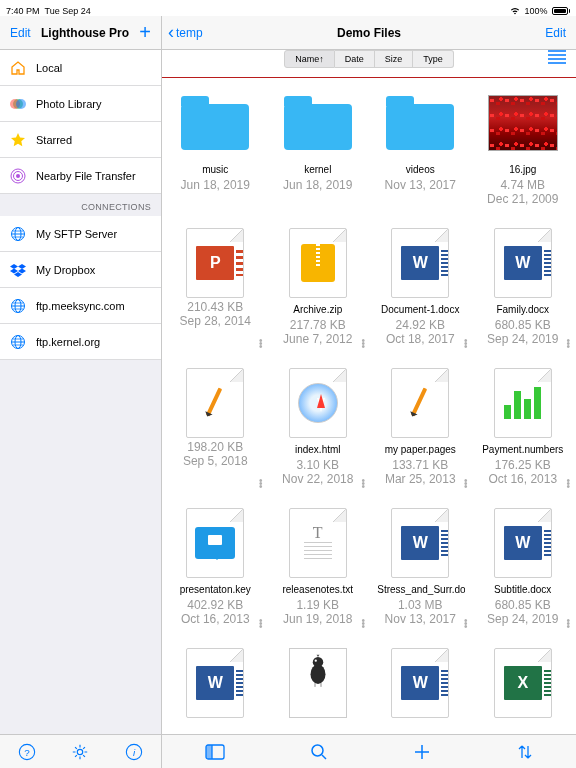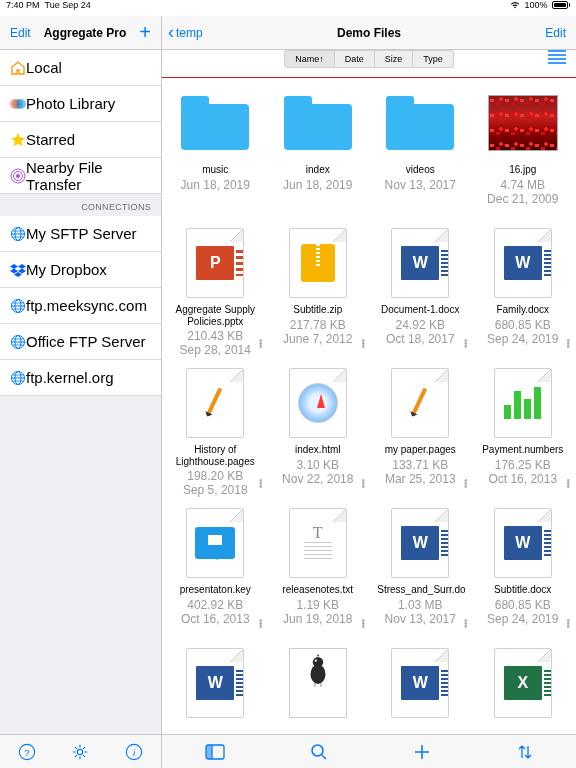--- a/index.html
+++ b/index.html
@@ -1,36 +1,36 @@
 <!DOCTYPE html>
 <html><head>
 <meta charset="utf-8">
 <style>
 * { margin: 0; padding: 0; box-sizing: border-box; font-family: -apple-system, "Helvetica Neue", Arial, sans-serif; }
 html, body { width: 576px; height: 768px; background: #fff; overflow: hidden; }
 #app { display: flex; flex-direction: column; height: 768px; }
-.status-bar { height: 16px; display: flex; align-items: flex-start; justify-content: space-between; padding: 0 6px; font-size: 9px; font-weight: 500; }
+.status-bar { height: 16px; display: flex; align-items: flex-end; justify-content: space-between; padding: 0 6px; font-size: 9px; font-weight: 500; }
 .status-right { display: flex; align-items: center; gap: 4px; }
 .wifi-icon { width: 10px; height: 8px; }
 .battery { display: flex; align-items: center; gap: 1px; }
 .batt-body { width: 16px; height: 8px; border: 1px solid #000; border-radius: 2px; padding: 1px; }
 .batt-fill { background: #000; height: 100%; width: 100%; border-radius: 1px; }
 .batt-tip { width: 1.5px; height: 4px; background: #000; border-radius: 0 1px 1px 0; }
 
 .columns { flex: 1; display: flex; min-height: 0; }
 .sidebar { width: 162px; border-right: 1px solid #c8c8c8; display: flex; flex-direction: column; background: #efeff4; }
 .main { flex: 1; display: flex; flex-direction: column; min-width: 0; background: #fff; }
 
 .side-nav { height: 34px; display: flex; align-items: center; justify-content: space-between; padding: 0 10px; background: #f7f7f7; border-bottom: 1px solid #c8c8c8; }
 .side-nav .edit { color: #007aff; font-size: 12px; }
 .side-nav .title { font-weight: 700; font-size: 12px; }
 .side-nav .plus { color: #007aff; font-size: 20px; font-weight: 300; }
 
 .side-list { flex: 1; overflow-y: auto; background: #efeff4; }
-.side-item { height: 36px; display: flex; align-items: center; gap: 0; padding: 0 10px; background: #fff; border-bottom: 0.5px solid #dcdcde; font-size: 15px; cursor: pointer; }
+.side-item { height: 36px; display: flex; align-items: center; gap: 10px; padding: 0 10px; background: #fff; border-bottom: 0.5px solid #dcdcde; font-size: 11px; cursor: pointer; }
 .side-item .sicon { width: 16px; height: 16px; display: flex; align-items: center; justify-content: center; }
 .section-label { font-size: 9px; color: #6d6d72; padding: 8px 10px 4px; letter-spacing: 0.3px; text-align: right; }
 
 .side-toolbar { height: 34px; border-top: 1px solid #c8c8c8; display: flex; align-items: center; justify-content: space-around; background: #f7f7f7; }
 .side-toolbar .tb { color: #007aff; width: 20px; height: 20px; display:flex;align-items:center;justify-content:center; }
 
 .main-nav { height: 34px; border-bottom: 1px solid #c8c8c8; background: #f7f7f7; display: flex; align-items: center; padding: 0 8px; position: relative; }
 .back { color: #007aff; font-size: 12px; display: flex; align-items: center; position: absolute; left: 6px;}
 .back .chev { font-size: 18px; font-weight: 300; margin-right: 2px; }
 .main-title { position: absolute; left: 50%; transform: translateX(-50%); font-weight: 700; font-size: 12px; }
@@ -110,21 +110,21 @@
           <div class="batt-tip"></div>
         </div>
     </div>
   </div>
 
   <div class="columns">
 
     <div class="sidebar">
       <div class="side-nav">
         <span class="edit">Edit</span>
-        <span class="title">Aggregate Pro</span>
+        <span class="title">Lighthouse Pro</span>
         <span class="plus">+</span>
       </div>
       <div class="side-list" id="sidelist">
           <div class="side-item">
             <span class="sicon">
               <svg width="16" height="16" viewBox="0 0 16 16">
                 <path d="M2 7l6-5 6 5v7H9v-4H7v4H2z" fill="none" stroke="#ff9500" stroke-width="1.3"></path>
               </svg>
             </span>
             <span>Local</span>
@@ -182,32 +182,20 @@
             <span class="sicon">
               <svg width="16" height="16" viewBox="0 0 16 16">
                 <circle cx="8" cy="8" r="6.5" fill="none" stroke="#007aff" stroke-width="1"></circle>
                 <ellipse cx="8" cy="8" rx="3" ry="6.5" fill="none" stroke="#007aff" stroke-width="1"></ellipse>
                 <line x1="1.5" y1="8" x2="14.5" y2="8" stroke="#007aff" stroke-width="1"></line>
                 <line x1="2.5" y1="5" x2="13.5" y2="5" stroke="#007aff" stroke-width="0.8"></line>
                 <line x1="2.5" y1="11" x2="13.5" y2="11" stroke="#007aff" stroke-width="0.8"></line>
               </svg>
             </span>
             <span>ftp.meeksync.com</span>
-          </div>
-          <div class="side-item">
-            <span class="sicon">
-              <svg width="16" height="16" viewBox="0 0 16 16">
-                <circle cx="8" cy="8" r="6.5" fill="none" stroke="#007aff" stroke-width="1"></circle>
-                <ellipse cx="8" cy="8" rx="3" ry="6.5" fill="none" stroke="#007aff" stroke-width="1"></ellipse>
-                <line x1="1.5" y1="8" x2="14.5" y2="8" stroke="#007aff" stroke-width="1"></line>
-                <line x1="2.5" y1="5" x2="13.5" y2="5" stroke="#007aff" stroke-width="0.8"></line>
-                <line x1="2.5" y1="11" x2="13.5" y2="11" stroke="#007aff" stroke-width="0.8"></line>
-              </svg>
-            </span>
-            <span>Office FTP Server</span>
           </div>
           <div class="side-item">
             <span class="sicon">
               <svg width="16" height="16" viewBox="0 0 16 16">
                 <circle cx="8" cy="8" r="6.5" fill="none" stroke="#007aff" stroke-width="1"></circle>
                 <ellipse cx="8" cy="8" rx="3" ry="6.5" fill="none" stroke="#007aff" stroke-width="1"></ellipse>
                 <line x1="1.5" y1="8" x2="14.5" y2="8" stroke="#007aff" stroke-width="1"></line>
                 <line x1="2.5" y1="5" x2="13.5" y2="5" stroke="#007aff" stroke-width="0.8"></line>
                 <line x1="2.5" y1="11" x2="13.5" y2="11" stroke="#007aff" stroke-width="0.8"></line>
               </svg>
@@ -273,21 +261,21 @@
             </div>
 
   </div>
           <div class="cell">
     <div class="thumb">
               <div class="folder-container">
                 <div class="folder-tab"></div>
                 <div class="folder-body"></div>
               </div>
             </div>
-    <div class="fname">index</div>
+    <div class="fname">kernel</div>
     <div class="meta">
               <span class="date">Jun 18, 2019</span>
             </div>
 
   </div>
           <div class="cell">
     <div class="thumb">
               <div class="folder-container">
                 <div class="folder-tab"></div>
                 <div class="folder-body"></div>
@@ -308,37 +296,36 @@
 
   </div>
           <div class="cell">
     <div class="thumb">
               <div class="file-shape">
                 <div class="file-inner">
                   <div class="ppt-badge">P</div>
                 </div>
               </div>
             </div>
-    <div class="fname">Aggregate Supply Policies.pptx</div>
     <div class="meta">210.43 KB<span class="date">Sep 28, 2014</span></div>
     <div class="more">
               <span>•</span>
               <span>•</span>
               <span>•</span>
             </div>
   </div>
           <div class="cell">
     <div class="thumb">
               <div class="file-shape">
                 <div class="file-inner">
                   <div class="zip-i"></div>
                 </div>
               </div>
             </div>
-    <div class="fname">Subtitle.zip</div>
+    <div class="fname">Archive.zip</div>
     <div class="meta">217.78 KB<span class="date">June 7, 2012</span></div>
     <div class="more">
               <span>•</span>
               <span>•</span>
               <span>•</span>
             </div>
   </div>
           <div class="cell">
     <div class="thumb">
               <div class="file-shape">
@@ -374,21 +361,20 @@
           <div class="cell">
     <div class="thumb">
               <div class="file-shape">
                 <div class="file-inner">
                   <div class="pages-i">
                     <div class="pen"></div>
                   </div>
                 </div>
               </div>
             </div>
-    <div class="fname">History of Lighthouse.pages</div>
     <div class="meta">198.20 KB<span class="date">Sep 5, 2018</span></div>
     <div class="more">
               <span>•</span>
               <span>•</span>
               <span>•</span>
             </div>
   </div>
           <div class="cell">
     <div class="thumb">
               <div class="file-shape">

